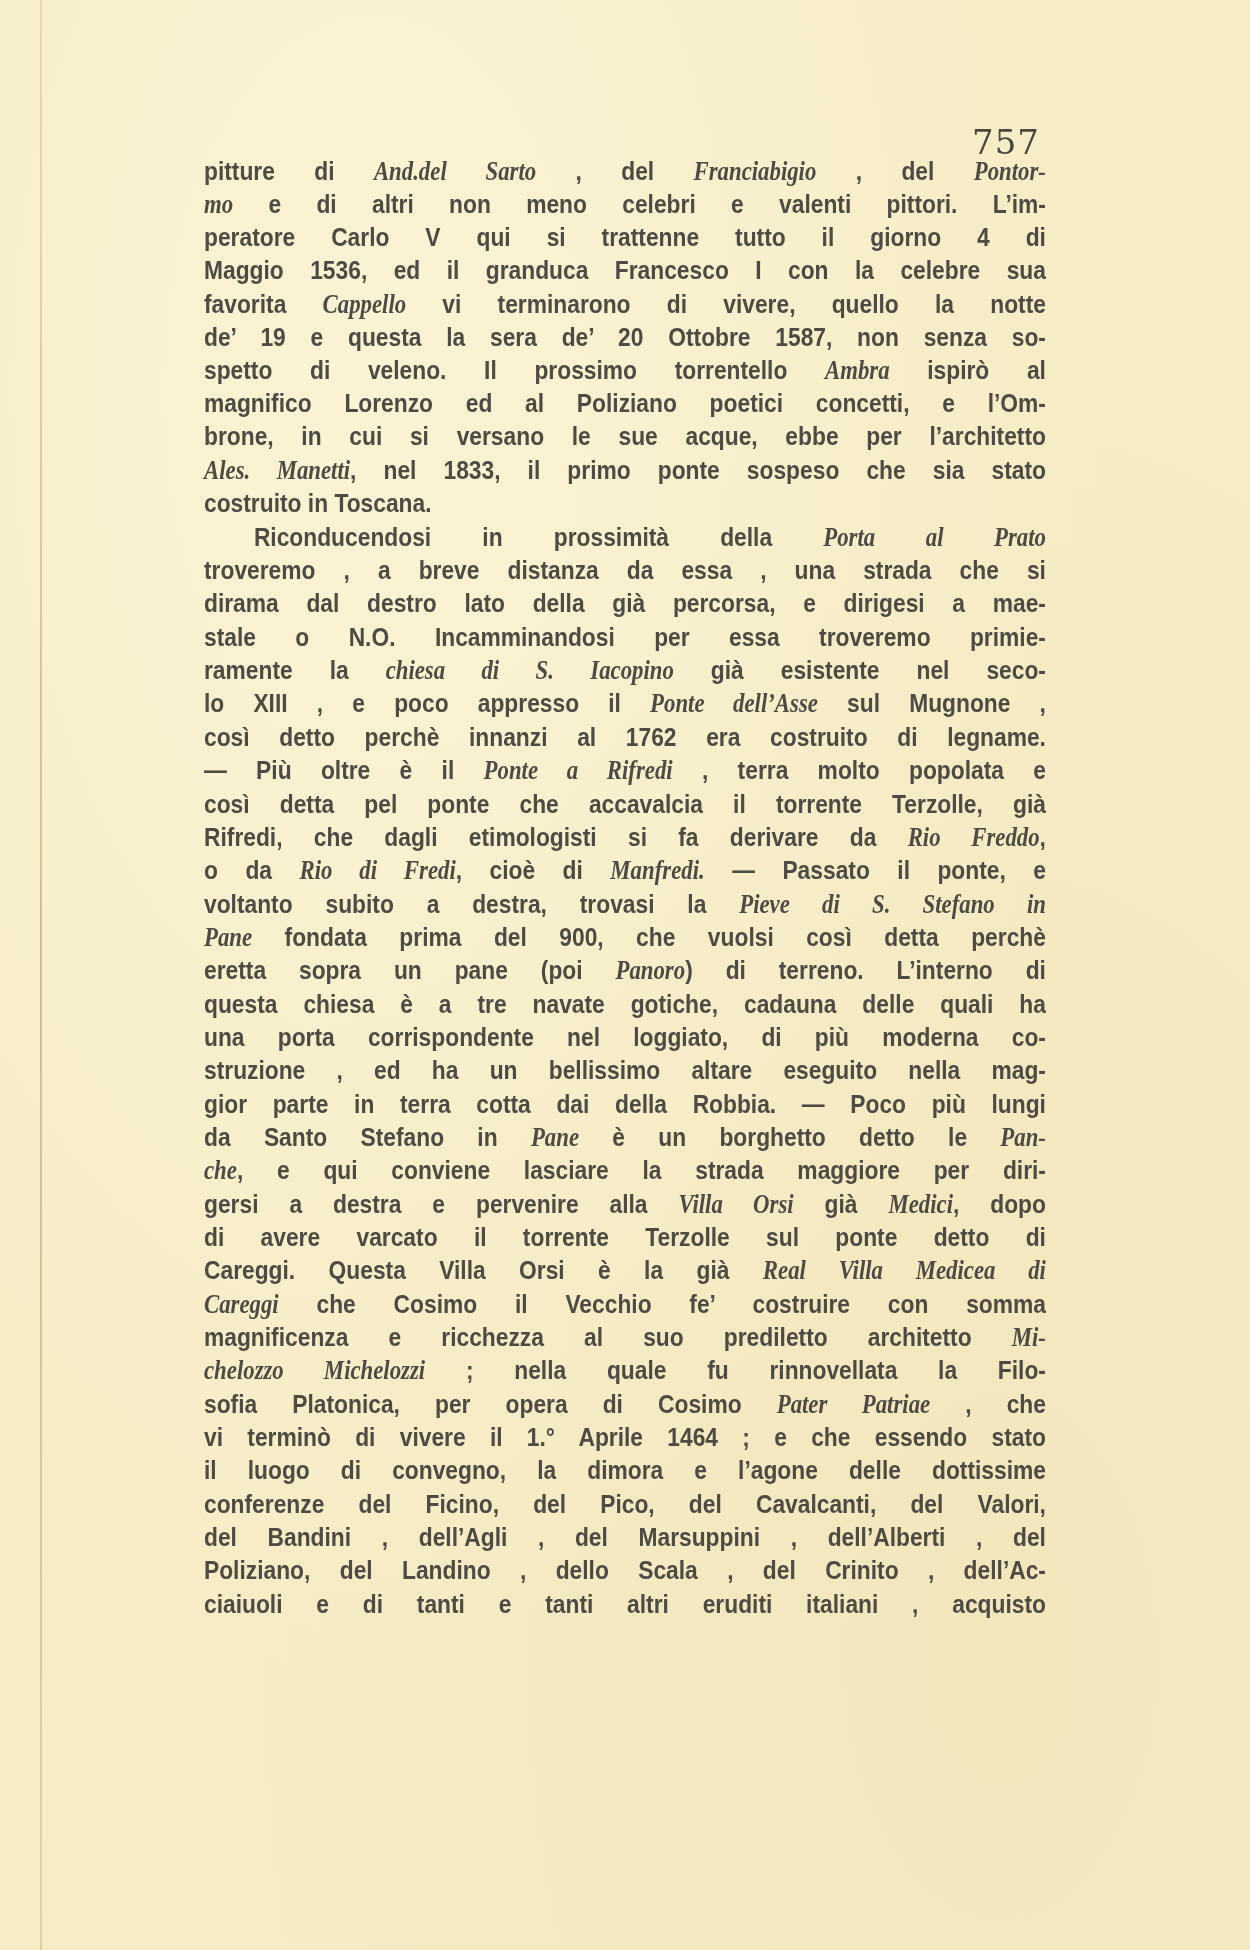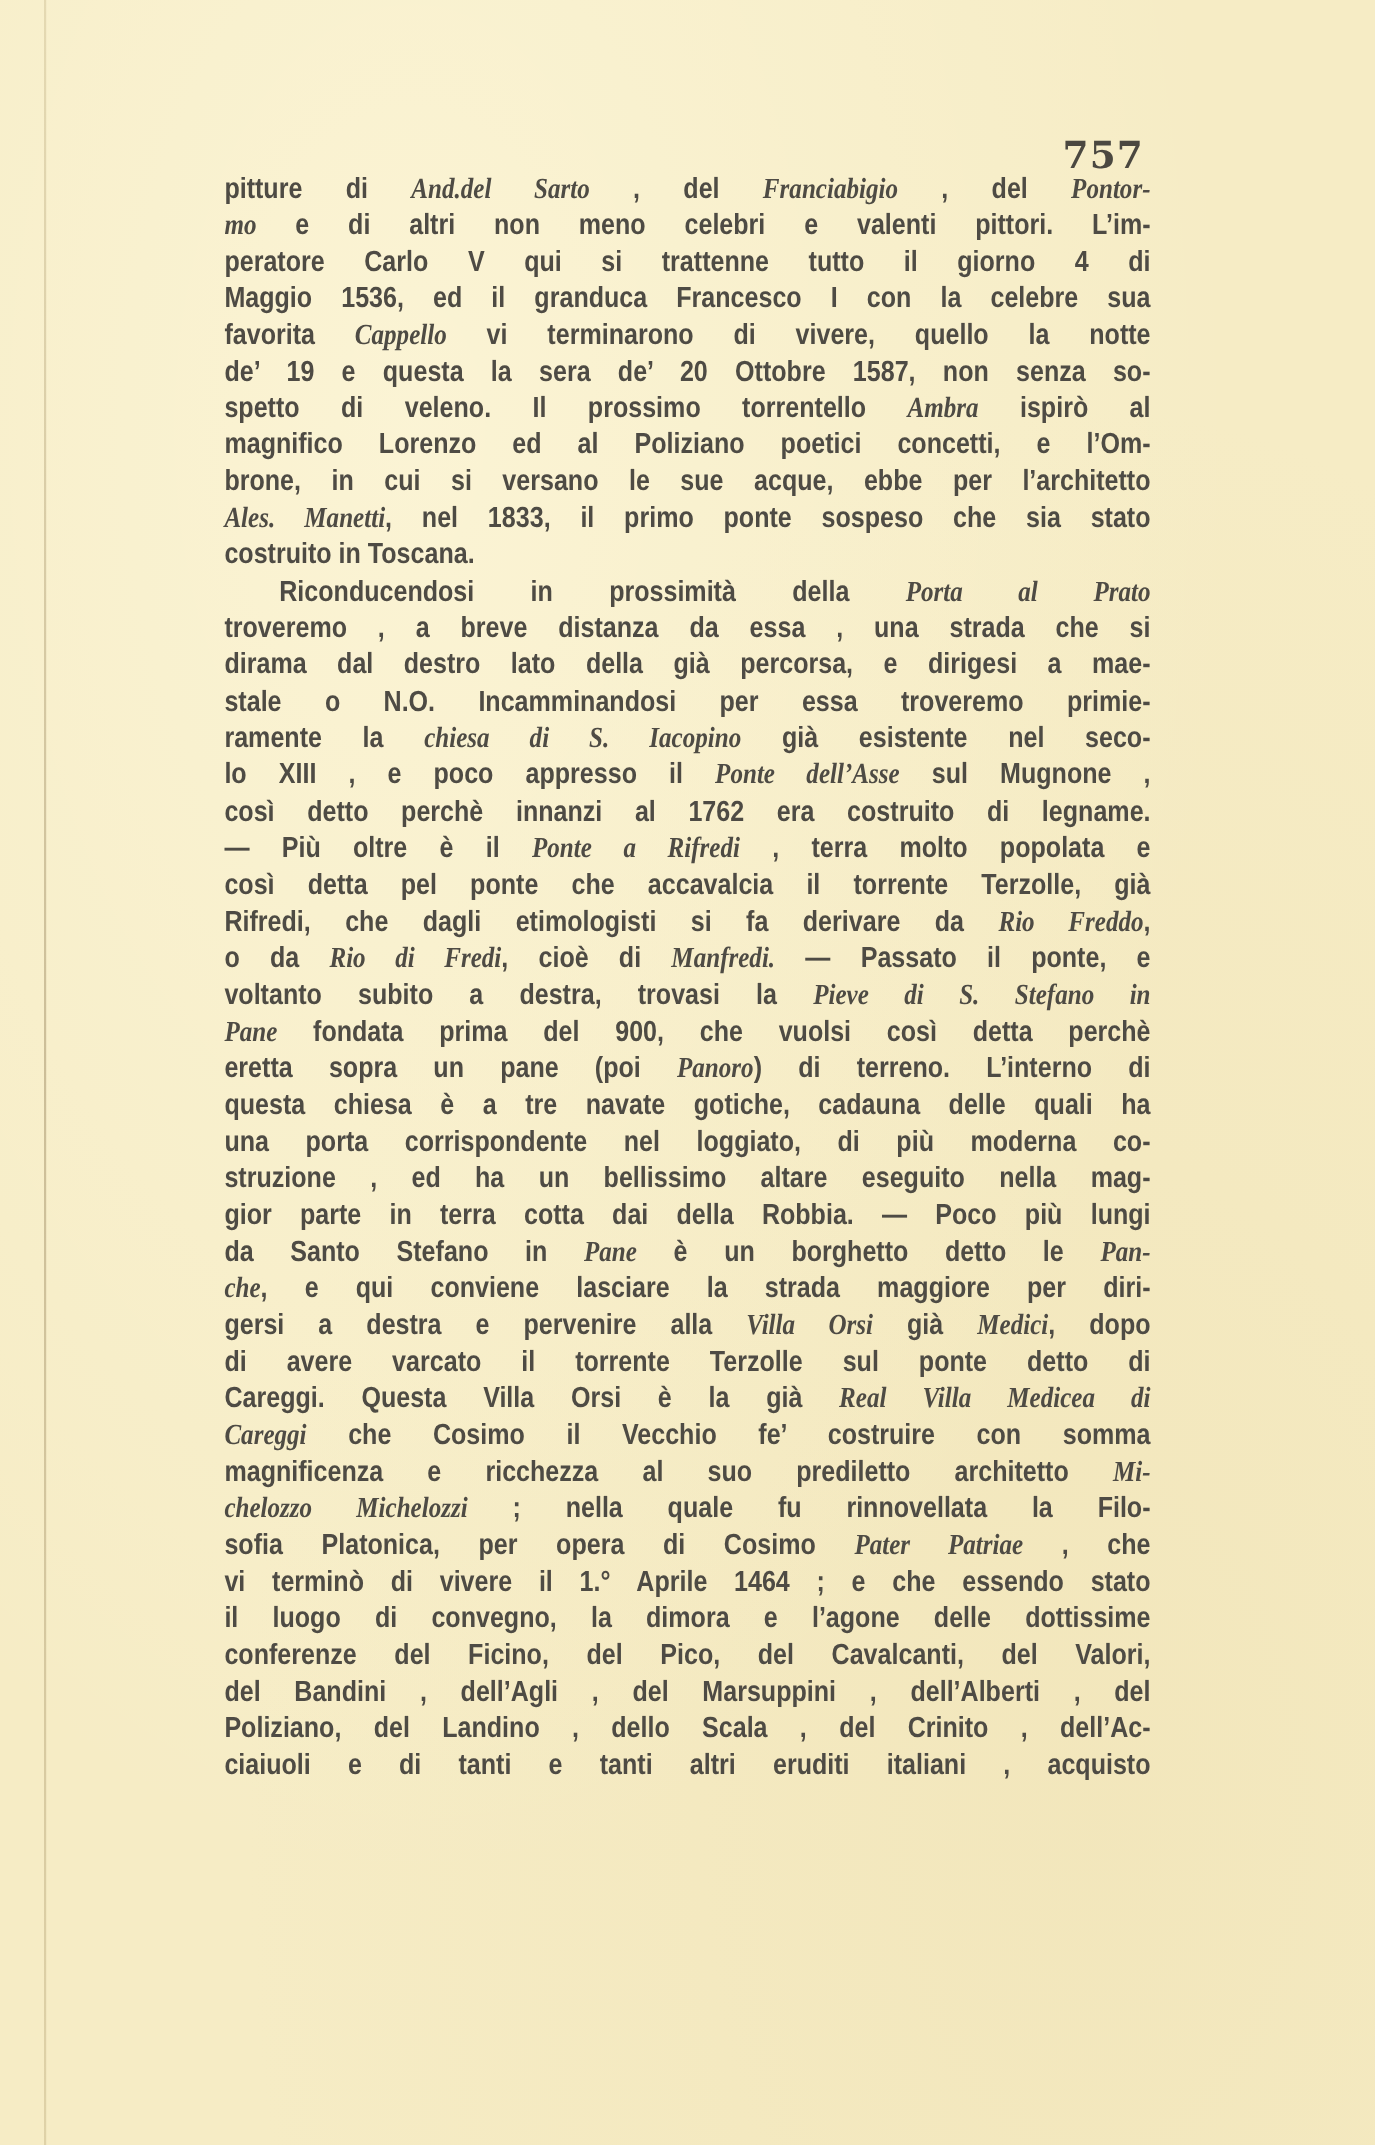--- a/index.html
+++ b/index.html
@@ -17,21 +17,21 @@
       radial-gradient(ellipse at 80% 85%, rgba(235,220,170,0.35), rgba(235,220,170,0) 55%),
       #f6ecc5;
   }
   .fold {
     position: absolute; left: 40px; top: 0; width: 2px; height: 1950px;
     background: linear-gradient(to bottom, rgba(170,150,100,0.25), rgba(150,130,90,0.45) 50%, rgba(170,150,100,0.3));
   }
   .page-number {
     position: absolute; right: 210px; top: 122px;
     font-family: "DejaVu Serif", "Liberation Serif", serif;
-    font-weight: bold; font-size: 34px; color: #4b4840; letter-spacing: 1px;
+    font-weight: normal; font-size: 34px; color: #4b4840; letter-spacing: 1px;
   }
   .line {
     position: absolute; left: 204px; width: 842px;
     font-family: "Liberation Sans Narrow", "Liberation Sans", sans-serif;
     font-size: 26.5px; line-height: 30px;
     font-weight: bold;
     white-space: nowrap;
     text-align: justify; text-align-last: justify;
     color: #4e4b44;
     transform: scaleX(0.86); transform-origin: left center;

